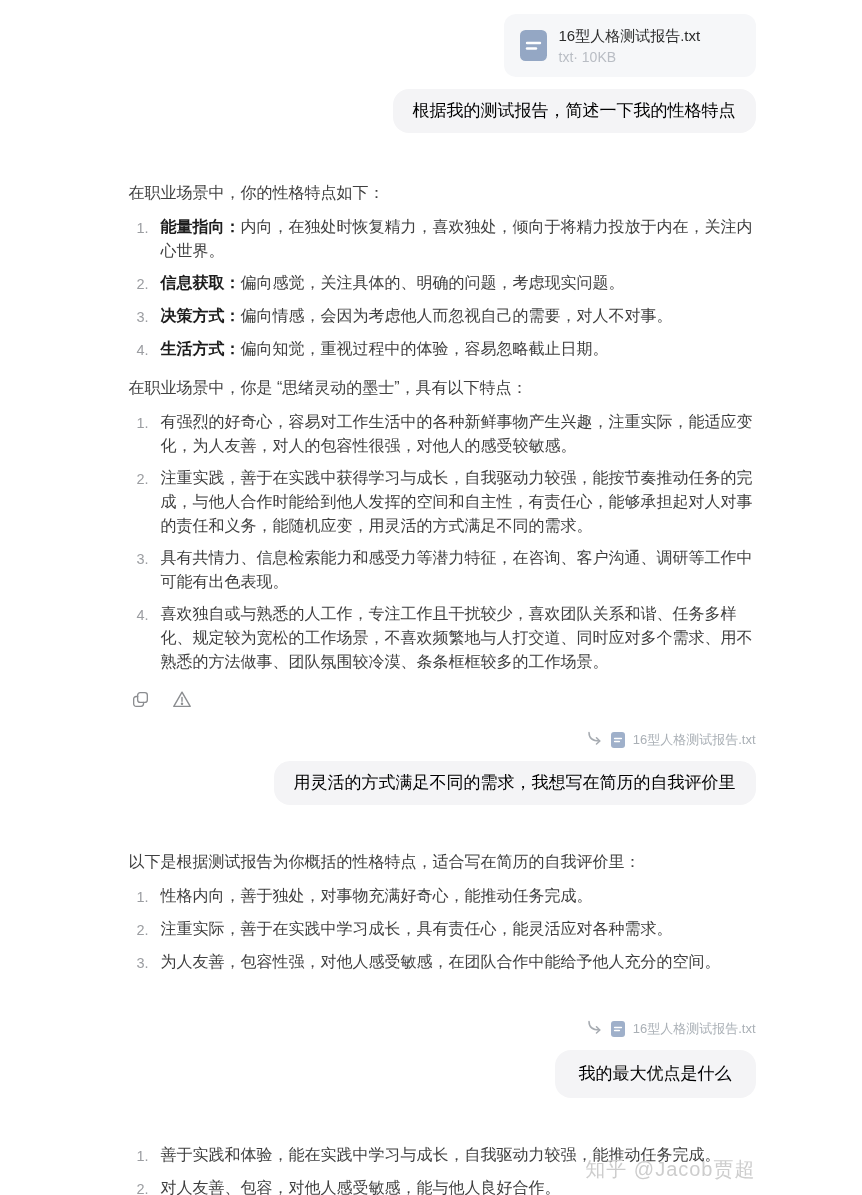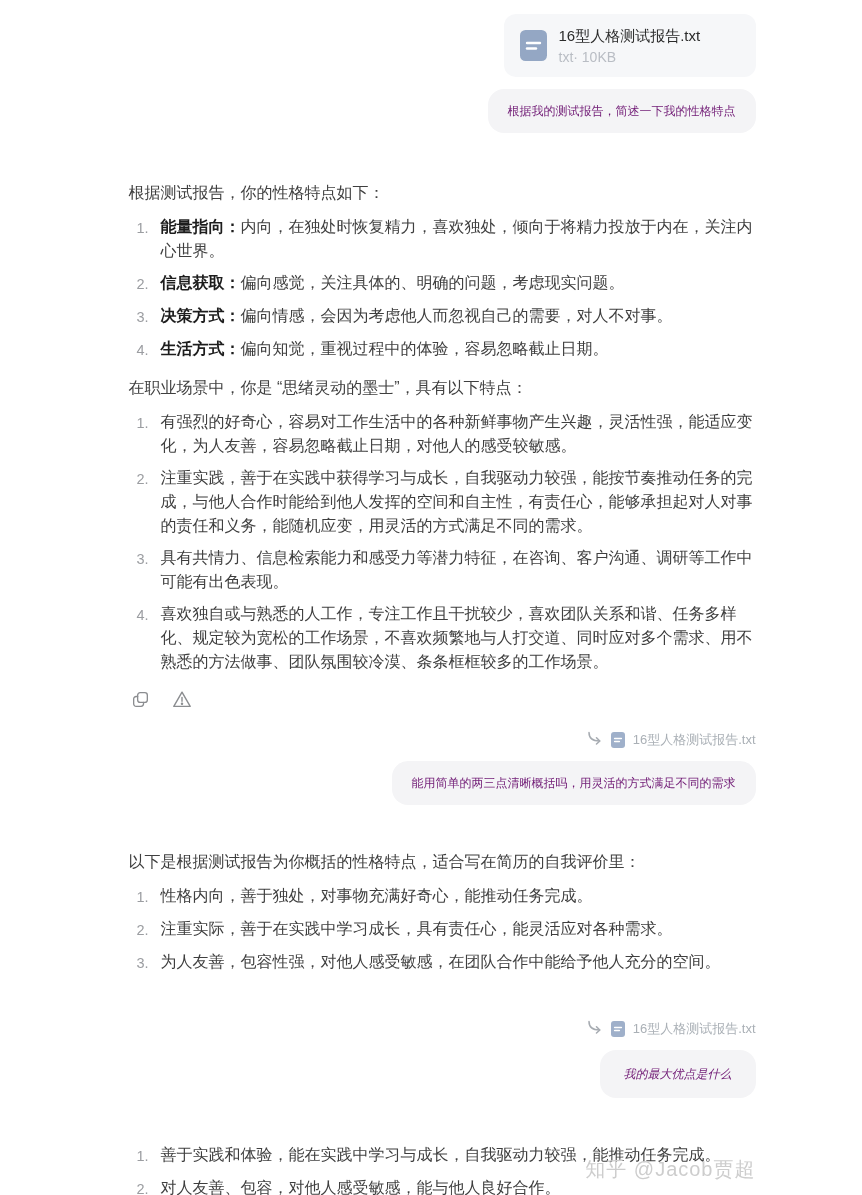--- a/index.html
+++ b/index.html
@@ -28,27 +28,27 @@
   }
   .file-icon { flex: none; display: flex; }
   .file-name { font-size: 15px; color: #2b2b2b; line-height: 20px; }
   .file-meta { font-size: 14px; color: #b9bdc4; margin-top: 3px; }
 
   
   .bubble {
     background: #f4f4f6;
     border-radius: 16px;
     padding: 11px 20px;
-    font-size: 12px;
+    font-size: 17px;
     line-height: 22px;
-    color: #701a75;
+    color: #000000;
     max-width: 640px;
     margin-top: 12px;
   }
-  .bubble.big-pad { padding: 13px 24px; font-style: italic; }
+  .bubble.big-pad { padding: 13px 24px; }
 
   
   .ai { margin-top: 48px; font-size: 16px; color: #3f3f3f; }
   .ai.gap-md { margin-top: 45px; }
   .ai p.intro { line-height: 24px; margin-bottom: 10px; }
   .olist { padding-left: 8px; margin-bottom: 14px; }
   .li { display: flex; margin: 8px 0; line-height: 24px; }
   .li .num { flex: none; width: 24px; color: #9b9da1; font-size: 14.5px; padding-top: 1px; }
   .li .li-text { flex: 1; }
   .li .li-text b { color: #1d1d1d; font-weight: bold; }
@@ -94,21 +94,21 @@
         <div class="file-meta">txt· 10KB</div>
       </div>
     </div>
   </div>
 
   <div class="row right">
     <div class="bubble">根据我的测试报告，简述一下我的性格特点</div>
   </div>
 
   <div class="ai">
-    <p class="intro">根据测试报告，你的性格特点如下：</p>
+    <p class="intro">在职业场景中，你的性格特点如下：</p>
 
     <div class="olist">
       <div class="li">
         <span class="num">1.</span>
         <span class="li-text"><b>能量指向：</b><span>内向，在独处时恢复精力，喜欢独处，倾向于将精力投放于内在，关注内心世界。</span></span>
       </div>
       <div class="li">
         <span class="num">2.</span>
         <span class="li-text"><b>信息获取：</b><span>偏向感觉，关注具体的、明确的问题，考虑现实问题。</span></span>
       </div>
@@ -120,21 +120,21 @@
         <span class="num">4.</span>
         <span class="li-text"><b>生活方式：</b><span>偏向知觉，重视过程中的体验，容易忽略截止日期。</span></span>
       </div>
     </div>
 
     <p class="intro">在职业场景中，你是 “思绪灵动的墨士”，具有以下特点：</p>
 
     <div class="olist">
       <div class="li">
         <span class="num">1.</span>
-        <span class="li-text">有强烈的好奇心，容易对工作生活中的各种新鲜事物产生兴趣，灵活性强，能适应变化，为人友善，容易忽略截止日期，对他人的感受较敏感。</span>
+        <span class="li-text">有强烈的好奇心，容易对工作生活中的各种新鲜事物产生兴趣，注重实际，能适应变化，为人友善，对人的包容性很强，对他人的感受较敏感。</span>
       </div>
       <div class="li">
         <span class="num">2.</span>
         <span class="li-text">注重实践，善于在实践中获得学习与成长，自我驱动力较强，能按节奏推动任务的完成，与他人合作时能给到他人发挥的空间和自主性，有责任心，能够承担起对人对事的责任和义务，能随机应变，用灵活的方式满足不同的需求。</span>
       </div>
       <div class="li">
         <span class="num">3.</span>
         <span class="li-text">具有共情力、信息检索能力和感受力等潜力特征，在咨询、客户沟通、调研等工作中可能有出色表现。</span>
       </div>
       <div class="li">
@@ -175,21 +175,21 @@
       <svg width="14" height="16" viewBox="0 0 14 16">
         <rect width="14" height="16" rx="3" fill="#9fb0ca"></rect>
         <line x1="3.6" y1="6.6" x2="10.4" y2="6.6" stroke="#fff" stroke-width="1.5" stroke-linecap="round"></line>
         <line x1="3.6" y1="9.6" x2="8.4" y2="9.6" stroke="#fff" stroke-width="1.5" stroke-linecap="round"></line>
       </svg>
     </span>
     <span class="ref-name">16型人格测试报告.txt</span>
   </div>
 
   <div class="row right">
-    <div class="bubble">能用简单的两三点清晰概括吗，用灵活的方式满足不同的需求</div>
+    <div class="bubble">用灵活的方式满足不同的需求，我想写在简历的自我评价里</div>
   </div>
 
   <div class="ai gap-md">
     <p class="intro">以下是根据测试报告为你概括的性格特点，适合写在简历的自我评价里：</p>
     <div class="olist">
       <div class="li">
         <span class="num">1.</span>
         <span class="li-text">性格内向，善于独处，对事物充满好奇心，能推动任务完成。</span>
       </div>
       <div class="li">

